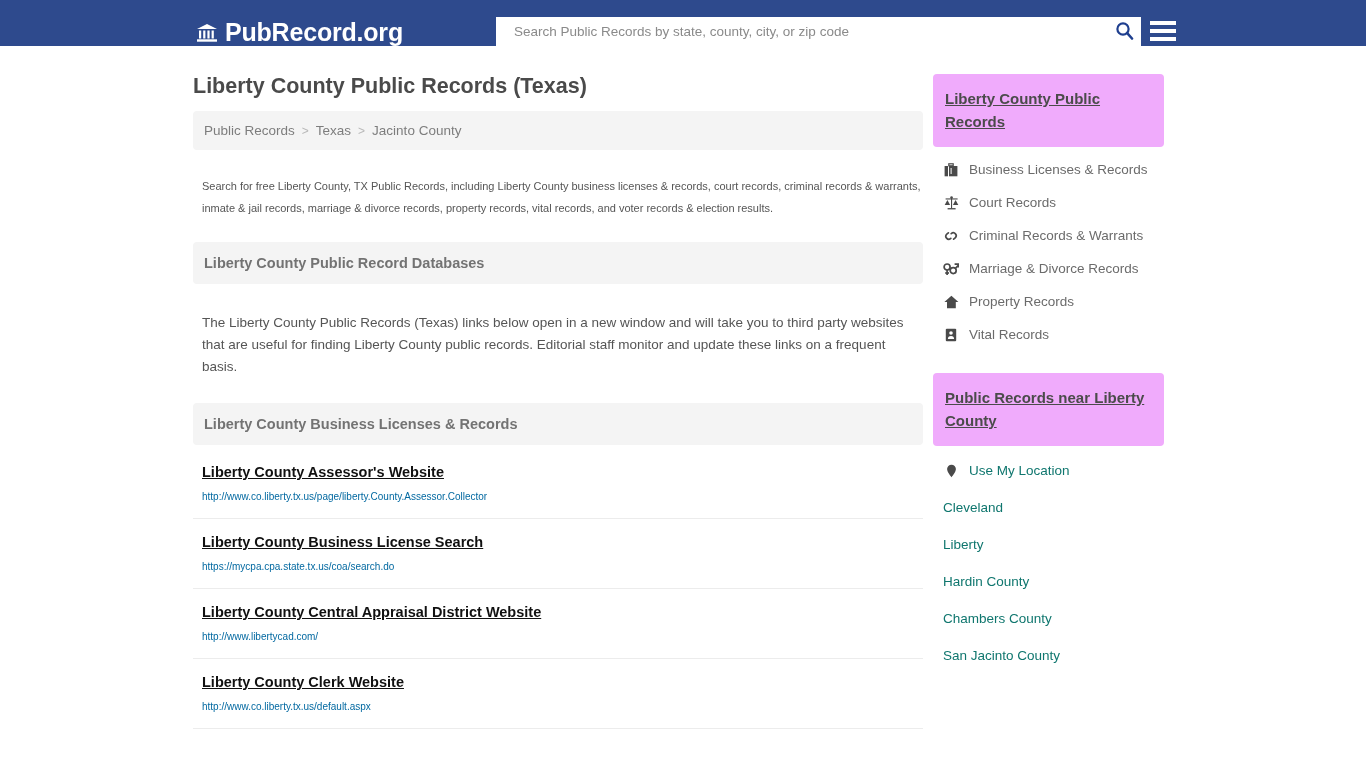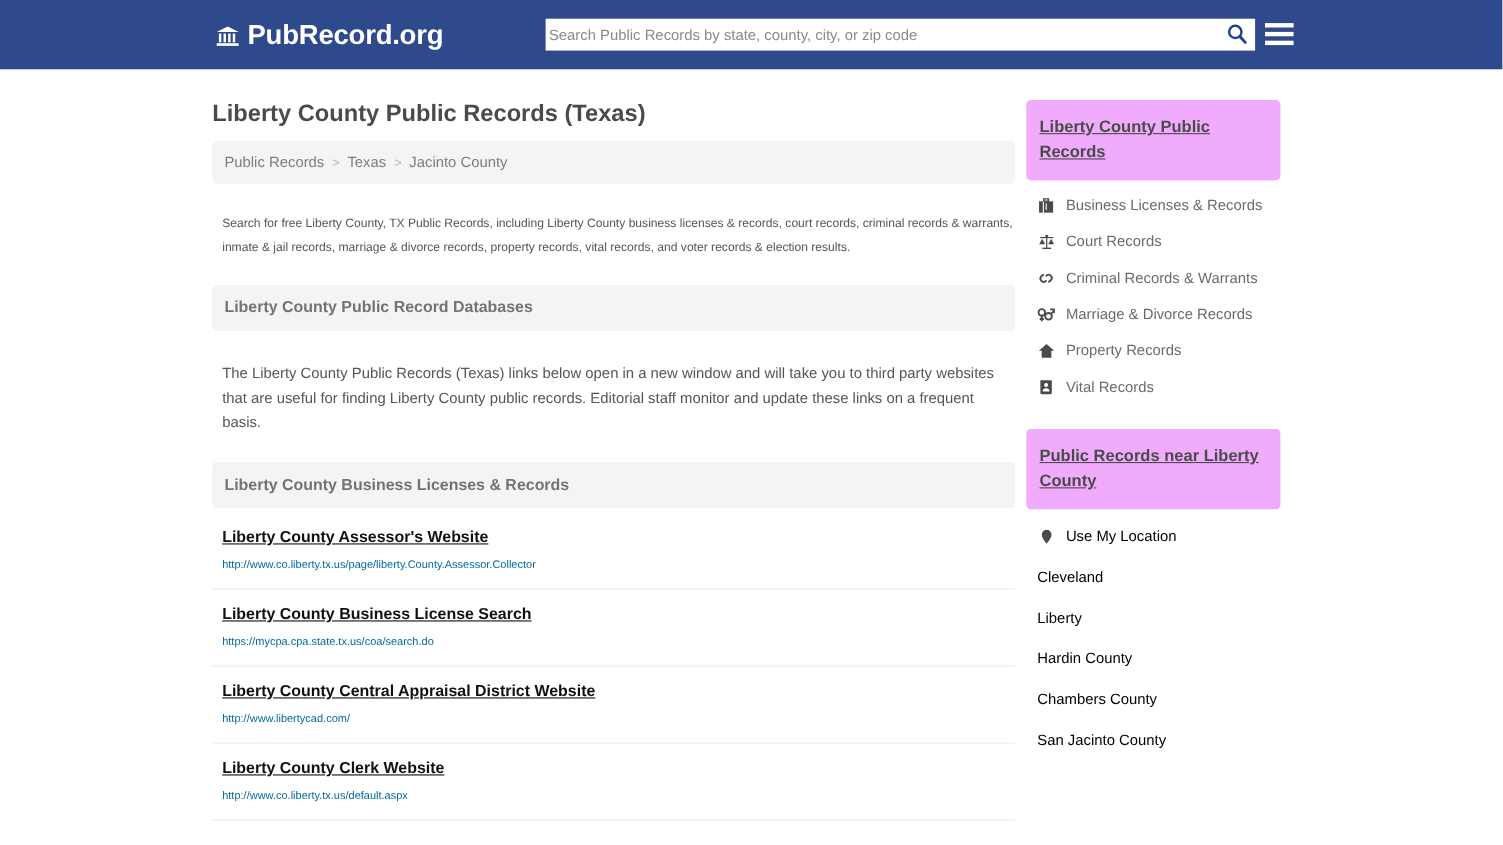--- a/index.html
+++ b/index.html
@@ -7,21 +7,21 @@
   html, body {
     margin: 0; padding: 0;
     width: 1366px; height: 768px;
     overflow: hidden;
     background: #ffffff;
     font-family: "Liberation Sans", sans-serif;
   }
 
   
   .site-header {
-    height: 63px;
+    height: 46px;
     background: #2e4a8d;
     display: flex;
     align-items: center;
     position: relative;
   }
   .brand {
     position: absolute;
     left: 196px;
     top: 18px;
     display: flex;
@@ -47,21 +47,21 @@
     height: 29px;
     background: #ffffff;
     display: flex;
     align-items: center;
   }
   .search-input {
     flex: 1;
     height: 27px;
     border: 0;
     outline: none;
-    padding: 0 8px 0 3px;
+    padding: 0 8px 0 18px;
     font-size: 13.5px;
     font-family: "Liberation Sans", sans-serif;
     color: #6d28d9;
     background: transparent;
   }
   .search-input::placeholder { color: #8a8a8a; }
   .search-btn {
     border: 0;
     background: transparent;
     width: 34px; height: 27px;
@@ -218,21 +218,21 @@
   }
   .side-item .lbl {
     overflow: hidden;
     text-overflow: ellipsis;
     white-space: nowrap;
   }
   .side-box-2 { margin-top: 22px; }
   .near-item {
     padding: 11px 10px;
     font-size: 13.5px;
-    color: #000000;
+    color: #0f766e;
     cursor: pointer;
     display: flex;
     align-items: flex-end;
     gap: 10px;
   }
   .near-item .ico { width: 16px; flex: 0 0 16px; display:flex; align-items:center; justify-content:center; color:#4a4a4a; line-height:0;}
 </style>
 </head>
 <body>
 

